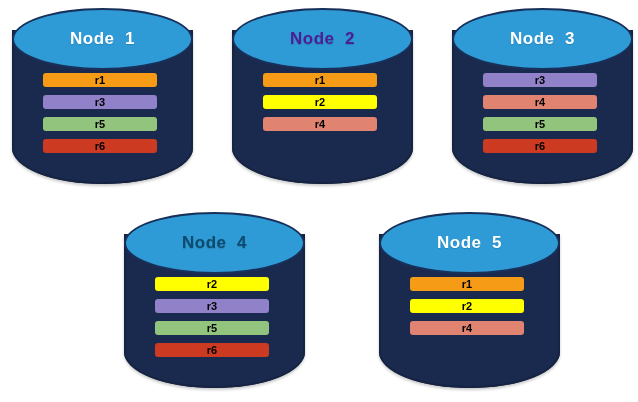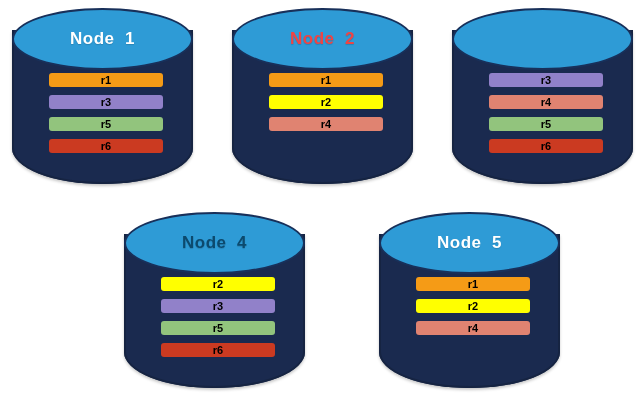--- a/index.html
+++ b/index.html
@@ -78,21 +78,21 @@
     font-size: 17px;
     font-weight: bold;
     letter-spacing: 0.5px;
     white-space: pre;
     z-index: 3;
     text-shadow: 0 1px 1px rgba(0,0,0,0.15);
   }
 
   .replicas {
     position: absolute;
-    left: 37px;
+    left: 31px;
     top: 65px;
     width: 119px;
     z-index: 4;
   }
 
   .replica {
     height: 14px;
     width: 114px;
     border-radius: 3px;
     margin-bottom: 8px;
@@ -118,30 +118,31 @@
       <div class="replicas">
         <div class="replica" style="background: rgb(245, 155, 22);">r1</div>
         <div class="replica" style="background: rgb(145, 129, 201);">r3</div>
         <div class="replica" style="background: rgb(146, 196, 125);">r5</div>
         <div class="replica" style="background: rgb(203, 58, 33);">r6</div>
       </div>
     </div>
     <div class="node" style="left: 232px; top: 8px;">
       <div class="cyl-body" style="background: rgb(26, 42, 79);"></div>
       <div class="cyl-top" style="background: rgb(46, 155, 214); border-color: rgb(24, 48, 90);"></div>
-      <div class="node-label" style="color: #ef4444;">Node  2</div>
+      <div class="node-label" style="color: #4c1d95;">Node  2</div>
       <div class="replicas">
         <div class="replica" style="background: rgb(245, 155, 22);">r1</div>
         <div class="replica" style="background: rgb(255, 255, 0);">r2</div>
         <div class="replica" style="background: rgb(224, 131, 113);">r4</div>
       </div>
     </div>
     <div class="node" style="left: 452px; top: 8px;">
       <div class="cyl-body" style="background: rgb(26, 42, 79);"></div>
       <div class="cyl-top" style="background: rgb(46, 155, 214); border-color: rgb(24, 48, 90);"></div>
+      <div class="node-label" style="color: rgb(255, 255, 255);">Node  3</div>
       <div class="replicas">
         <div class="replica" style="background: rgb(145, 129, 201);">r3</div>
         <div class="replica" style="background: rgb(224, 131, 113);">r4</div>
         <div class="replica" style="background: rgb(146, 196, 125);">r5</div>
         <div class="replica" style="background: rgb(203, 58, 33);">r6</div>
       </div>
     </div>
     <div class="node" style="left: 124px; top: 212px;">
       <div class="cyl-body" style="background: rgb(26, 42, 79);"></div>
       <div class="cyl-top" style="background: rgb(46, 155, 214); border-color: rgb(24, 48, 90);"></div>

